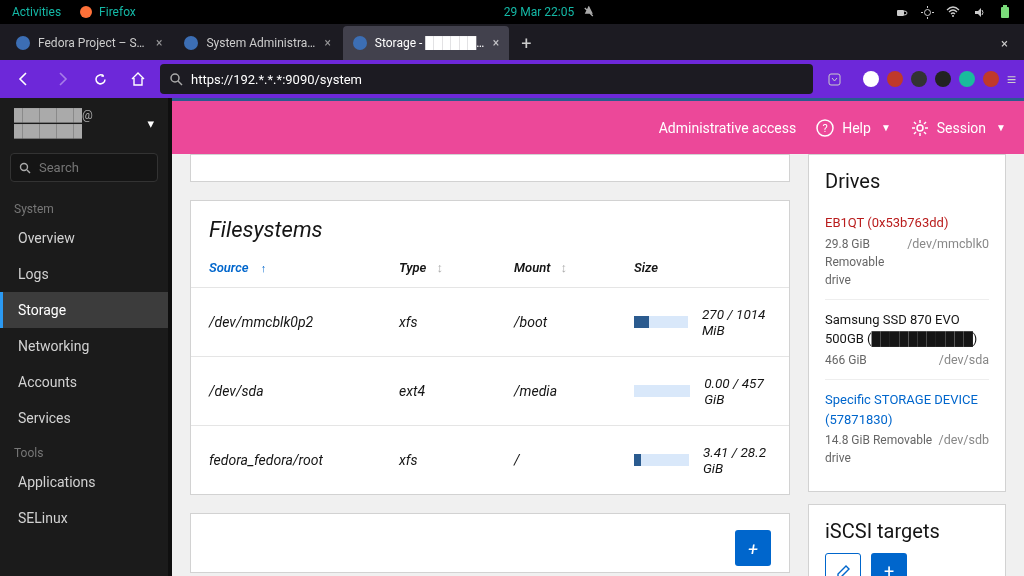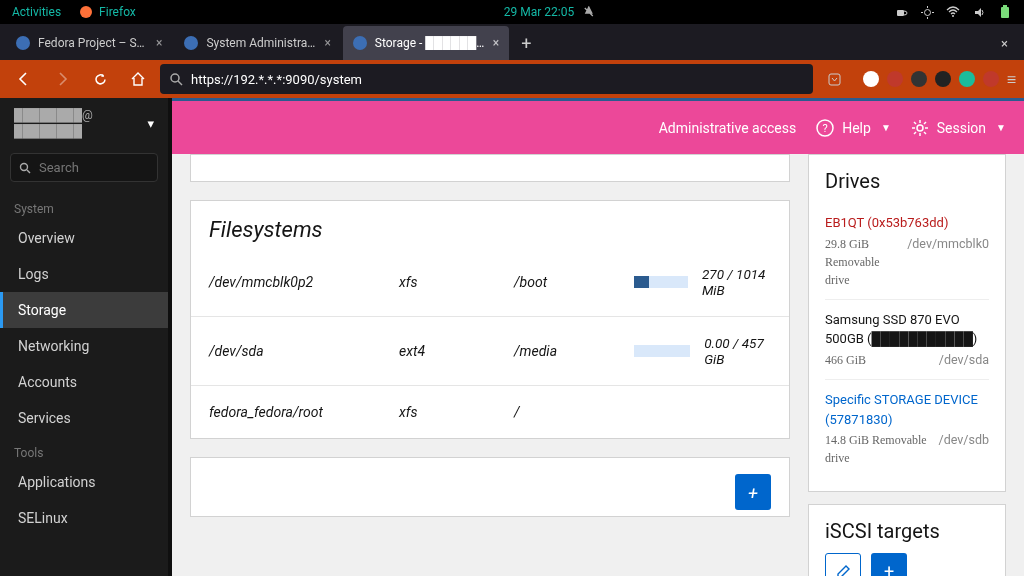--- a/index.html
+++ b/index.html
@@ -19,21 +19,21 @@
 .ff-tab.active { background:#42414d; color:#fff;}
 .ff-tab .tabclose { margin-left:auto; opacity:0.7;}
 .ff-tab .tabtitle{ white-space:nowrap; overflow:hidden; text-overflow:ellipsis; max-width:110px;}
 .ff-newtab { color:#ccc; padding:0 10px; font-size:18px;}
 .ff-winclose { margin-left:auto; color:#ccc; padding:0 10px;}
 .fav { width:14px; height:14px; border-radius:50%; display:inline-block;}
 .fav.f1 { background:#3c6eb4;}
 .fav.f2 { background:#3c6eb4;}
 .fav.f3 { background:#3c6eb4;}
 
-.ff-toolbar { height: 38px; background: #c2410c; display:flex; align-items:center; padding:0 8px; gap:6px;}
+.ff-toolbar { height: 38px; background: #6d28d9; display:flex; align-items:center; padding:0 8px; gap:6px;}
 .ff-btn { width:32px; height:32px; display:flex; align-items:center; justify-content:center; color:#ccc; border-radius:4px;}
 .ff-url { flex:1; background:#1c1b22; height:30px; border-radius:4px; display:flex; align-items:center; padding:0 10px; color:#ccc; gap:8px;}
 .ff-url input{ background:transparent; border:none; color:#fff; flex:1; outline:none; font-size:13px;}
 .ff-ext { display:flex; gap:8px; align-items:center; padding-left:6px;}
 .ext-icon { width:16px; height:16px; border-radius:50%;}
 
 
 .cockpit { position:absolute; top:98px; left:0; right:0; bottom:0; display:flex; background:#f0f0f0;}
 .ck-sidebar { width:172px; background:#1b1b1b; color:#d2d2d2; display:flex; flex-direction:column; border-right:4px solid #0f0f0f; }
 .ck-host { padding:10px 14px; display:flex; align-items:center; justify-content:space-between; }
@@ -76,21 +76,21 @@
 .r-size{ flex:1; display:flex; align-items:center; gap:14px;}
 .bar{ width:70px; height:12px; background:#d9e8fa; position:relative;}
 .bar .fill{ position:absolute; left:0; top:0; bottom:0; background:#2b5b8f;}
 .szt{ margin-left:auto; font-size:13.5px; color:#151515;}
 
 .side-card { background:#fff; border:1px solid #d2d2d2; padding:14px 16px; color:#151515;}
 .side-title{ font-size:20px; margin-bottom:10px;}
 .drive{ padding:10px 0; border-bottom:1px solid #eee; font-size:12.5px; line-height:1.5;}
 .drive:last-child{ border-bottom:none;}
 .drive .dname{ color:#06c; font-size:13px;}
-.drive .dsub{ color:#666; font-size:12px;font-family:Liberation Serif, serif;}
+.drive .dsub{ color:#666; font-size:12px;}
 .drive .dline{ display:flex; justify-content:space-between; color:#666; margin-top:2px;}
 .drive .dev{ color:#888;}
 .link{ color:#06c;}
 
 .btn-sq{ width:36px; height:36px; display:inline-flex; align-items:center; justify-content:center; border-radius:3px; font-size:18px;}
 .btn-blue{ background:#06c; color:#fff;}
 .btn-outline{ background:#fff; border:1px solid #06c; color:#06c;}
 
 svg{ display:block;}
 </style>
@@ -286,20 +286,26 @@
       </span>
     </div>
 
     <div class="ck-body">
       <div class="ck-col">
         <div class="card card-stub"></div>
 
         <div class="card">
           <div class="card-head">Filesystems</div>
           <div class="fs-table">
+            <div class="fs-header">
+              <div class="col-src"><span>Source</span><span class="sort-ind">↑</span></div>
+              <div class="col-type"><span>Type</span><span class="sort-grey">↕</span></div>
+              <div class="col-mount"><span>Mount</span><span class="sort-grey">↕</span></div>
+              <div class="col-size"><span>Size</span></div>
+            </div>
             <div id="fs-rows">
                 <div class="fs-row">
                   <div class="r-src">/dev/mmcblk0p2</div>
                   <div class="r-type">xfs</div>
                   <div class="r-mount">/boot</div>
                   <div class="r-size">
                     <div class="bar">
                       <div class="fill" style="width:27%"></div>
                     </div>
                     <span class="szt">270 / 1014 MiB</span>
@@ -313,20 +319,26 @@
                     <div class="bar">
                       <div class="fill" style="width:0%"></div>
                     </div>
                     <span class="szt">0.00 / 457 GiB</span>
                   </div>
                 </div>
                 <div class="fs-row">
                   <div class="r-src">fedora_fedora/root</div>
                   <div class="r-type">xfs</div>
                   <div class="r-mount">/</div>
+                  <div class="r-size">
+                    <div class="bar">
+                      <div class="fill" style="width:12%"></div>
+                    </div>
+                    <span class="szt">3.41 / 28.2 GiB</span>
+                  </div>
                 </div>
               </div>
           </div>
         </div>
 
         <div class="card">
           <div class="card-head">
 
             <span class="btn-sq btn-blue">+</span>
           </div>

